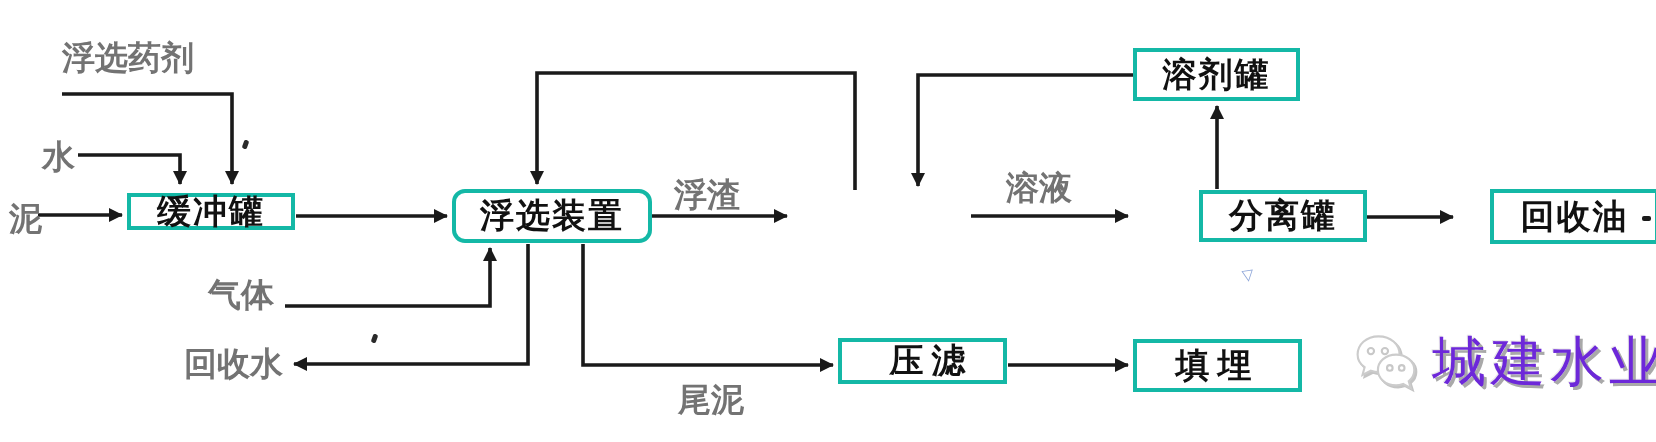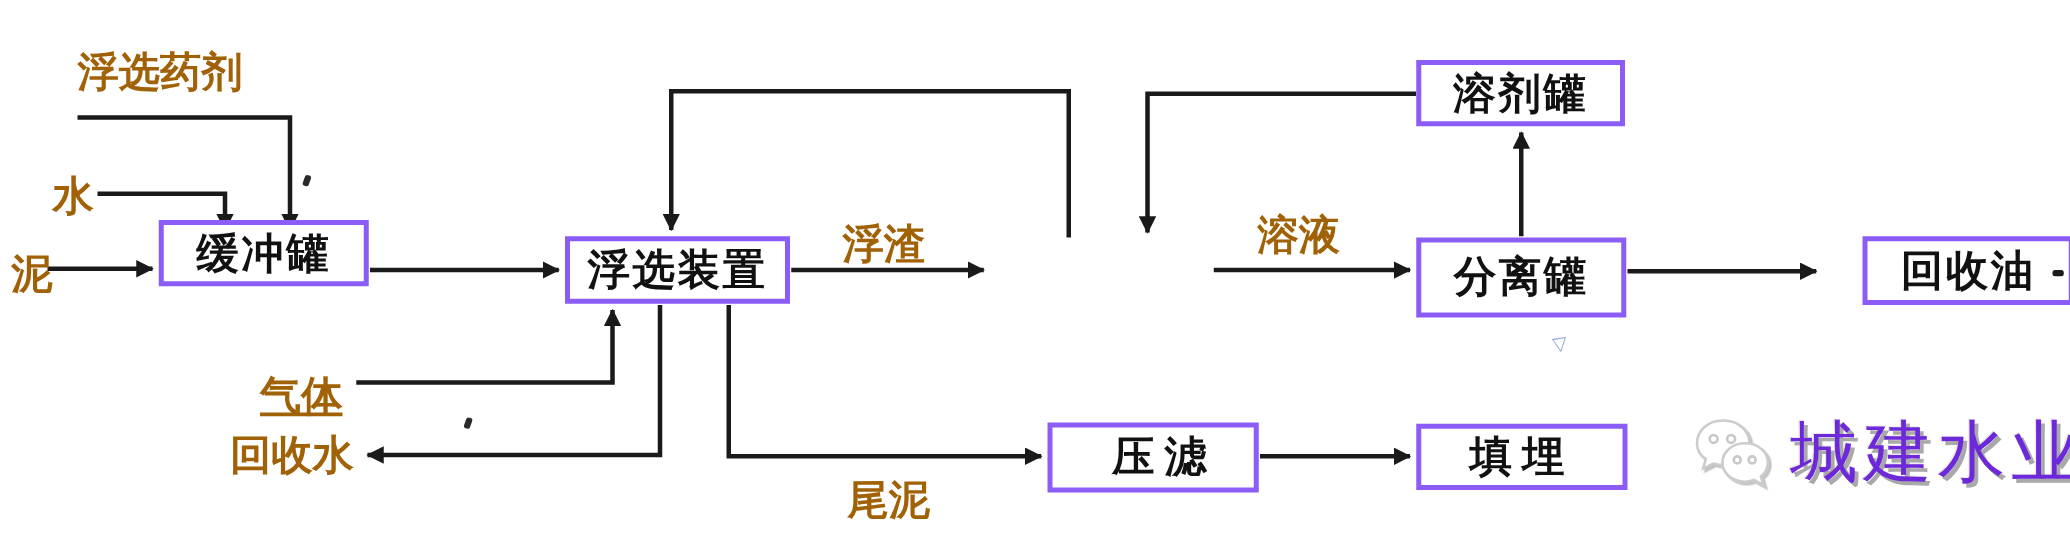--- a/index.html
+++ b/index.html
@@ -1,26 +1,26 @@
 <!DOCTYPE html>
 <html><head>
 <meta charset="utf-8">
 <style>
   html,body{margin:0;padding:0;background:#ffffff;}
   #stage{
     position:relative;width:1656px;height:442px;background:#ffffff;overflow:hidden;
     font-family:"DejaVu Sans","Liberation Sans",sans-serif;color:#111;
   }
   .node{
-    position:absolute;box-sizing:border-box;border:4px solid #8b5cf6;background:#fff;
+    position:absolute;box-sizing:border-box;border:4px solid #14b8a6;background:#fff;
     display:flex;align-items:center;justify-content:center;
     font-size:34px;font-weight:bold;letter-spacing:2px;white-space:nowrap;
   }
   .lbl{
-    position:absolute;font-size:33px;font-weight:bold;white-space:nowrap;color:#a16207;
+    position:absolute;font-size:33px;font-weight:bold;white-space:nowrap;color:#737373;
     line-height:1;
   }
   #wires{position:absolute;left:0;top:0;}
   .wm{
     position:absolute;left:1352px;top:326px;display:flex;align-items:center;gap:10px;
   }
   .wm-text{
     font-size:54px;font-weight:normal;letter-spacing:5px;color:#6d28d9;white-space:nowrap;
     text-shadow:3px 3px 0 #a9a9a9, -1px -1px 0 #e9e9e9;
   }
@@ -54,32 +54,32 @@
       <path d="M855,190 V73 H537 V184" marker-end="url(#ah)"></path>
       <path d="M1133,75 H918 V186" marker-end="url(#ah)"></path>
       <path d="M1217,189 V106" marker-end="url(#ah)"></path>
       <path d="M285,306 H490 V248" marker-end="url(#ah)"></path>
       <path d="M528,244 V364 H294" marker-end="url(#ah)"></path>
       <path d="M583,244 V365 H833" marker-end="url(#ah)"></path>
       <path d="M1008,365 H1128" marker-end="url(#ah)"></path>
     </g>
   </svg>
 
-  <div class="node" style="left:127px;top:176px;width:168px;height:53px;">缓冲罐</div>
-  <div class="node" style="left:452px;top:189px;width:180px;height:54px;">浮选装置</div>
-  <div class="node" style="left:1133px;top:190px;width:168px;height:64px;">分离罐</div>
+  <div class="node" style="left:127px;top:193px;width:168px;height:37px;">缓冲罐</div>
+  <div class="node" style="left:452px;top:189px;width:200px;height:54px;border-radius:13px;">浮选装置</div>
+  <div class="node" style="left:1199px;top:190px;width:168px;height:52px;">分离罐</div>
   <div class="node" style="left:1133px;top:48px;width:167px;height:53px;">溶剂罐</div>
   <div class="node" style="left:1458px;top:189px;width:169px;height:55px;margin-left:32px;">回收油</div>
-  <div class="node" style="left:838px;top:338px;width:169px;height:56px;letter-spacing:8px;padding-left:18px;">压滤</div>
+  <div class="node" style="left:838px;top:338px;width:169px;height:46px;letter-spacing:8px;padding-left:18px;">压滤</div>
   <div class="node" style="left:1133px;top:339px;width:169px;height:53px;letter-spacing:8px;text-align:center;">填埋</div>
 
   <div class="lbl" style="left:62px;top:41px;">浮选药剂</div>
   <div class="lbl" style="left:42px;top:140px;">水</div>
   <div class="lbl" style="left:9px;top:202px;">泥</div>
-  <div class="lbl" style="left:208px;top:300px;text-decoration:underline;">气体</div>
+  <div class="lbl" style="left:208px;top:278px;">气体</div>
   <div class="lbl" style="left:184px;top:347px;">回收水</div>
   <div class="lbl" style="left:674px;top:178px;">浮渣</div>
   <div class="lbl" style="left:1006px;top:171px;">溶液</div>
   <div class="lbl" style="left:678px;top:383px;">尾泥</div>
 
   <div class="artifact-blue">▽</div>
   <div class="artifact-dot"></div>
   <div class="speck" style="left:243px;top:140px;"></div>
   <div class="speck" style="left:372px;top:334px;"></div>
 

